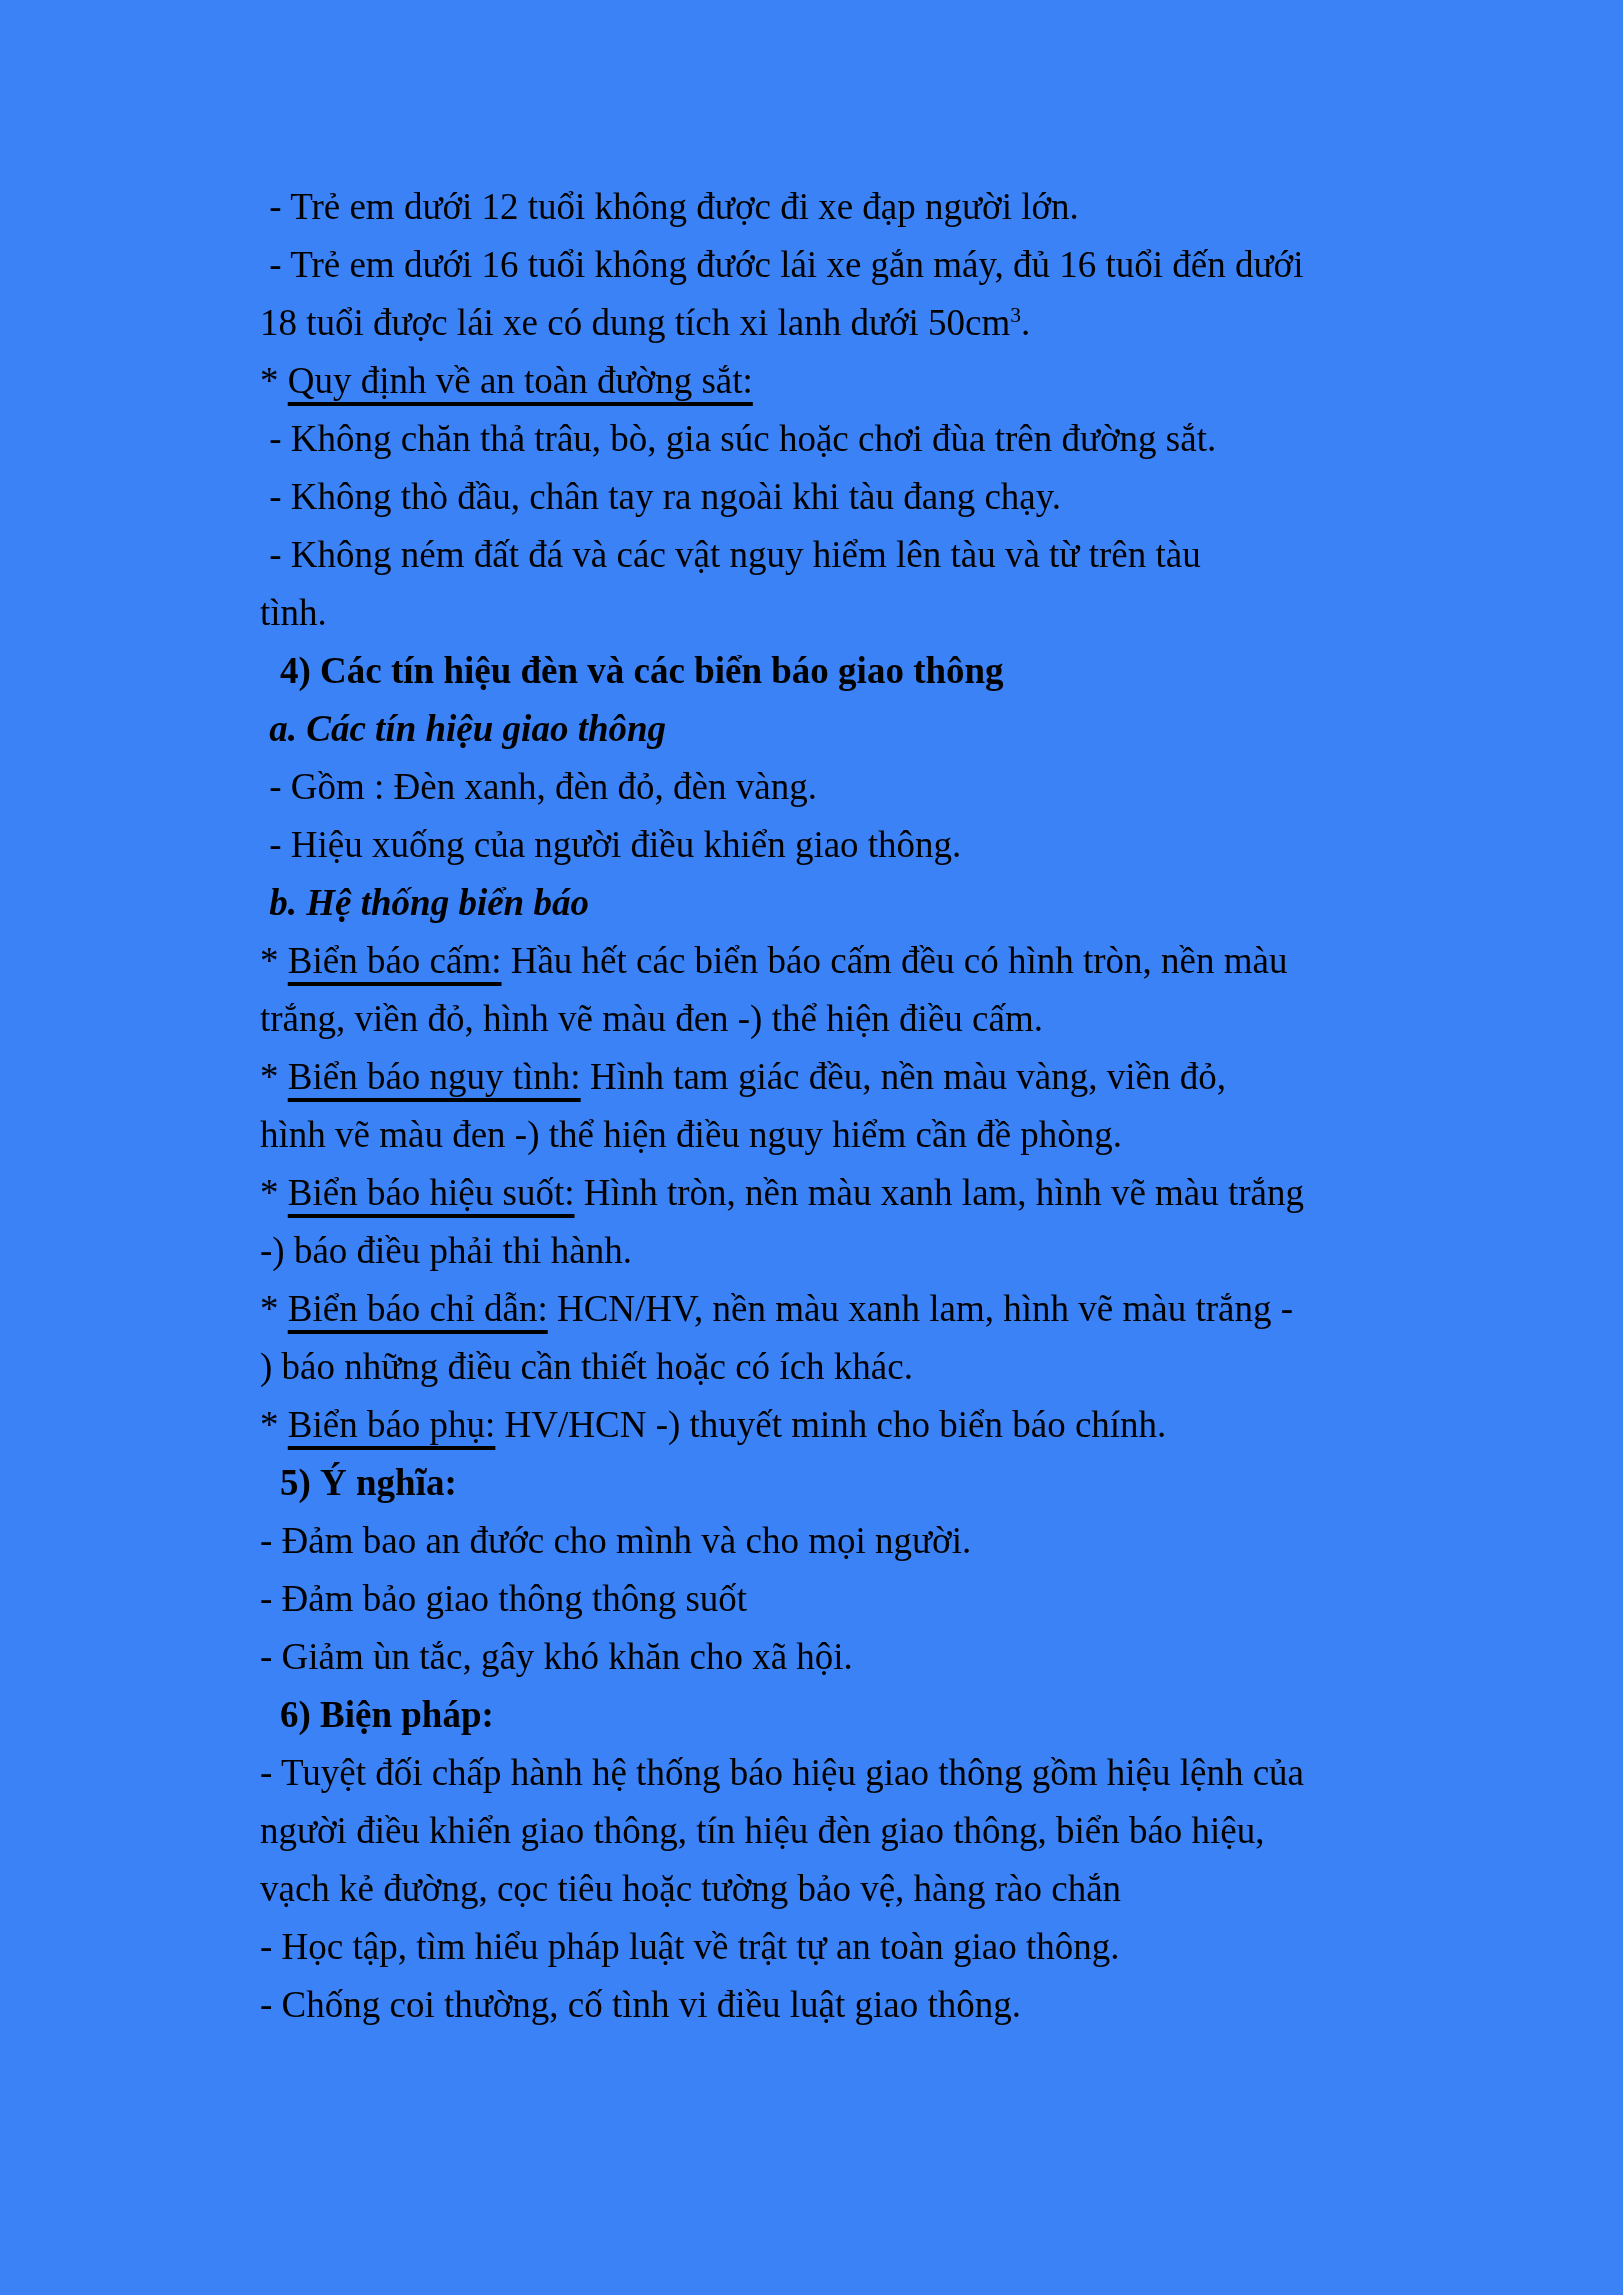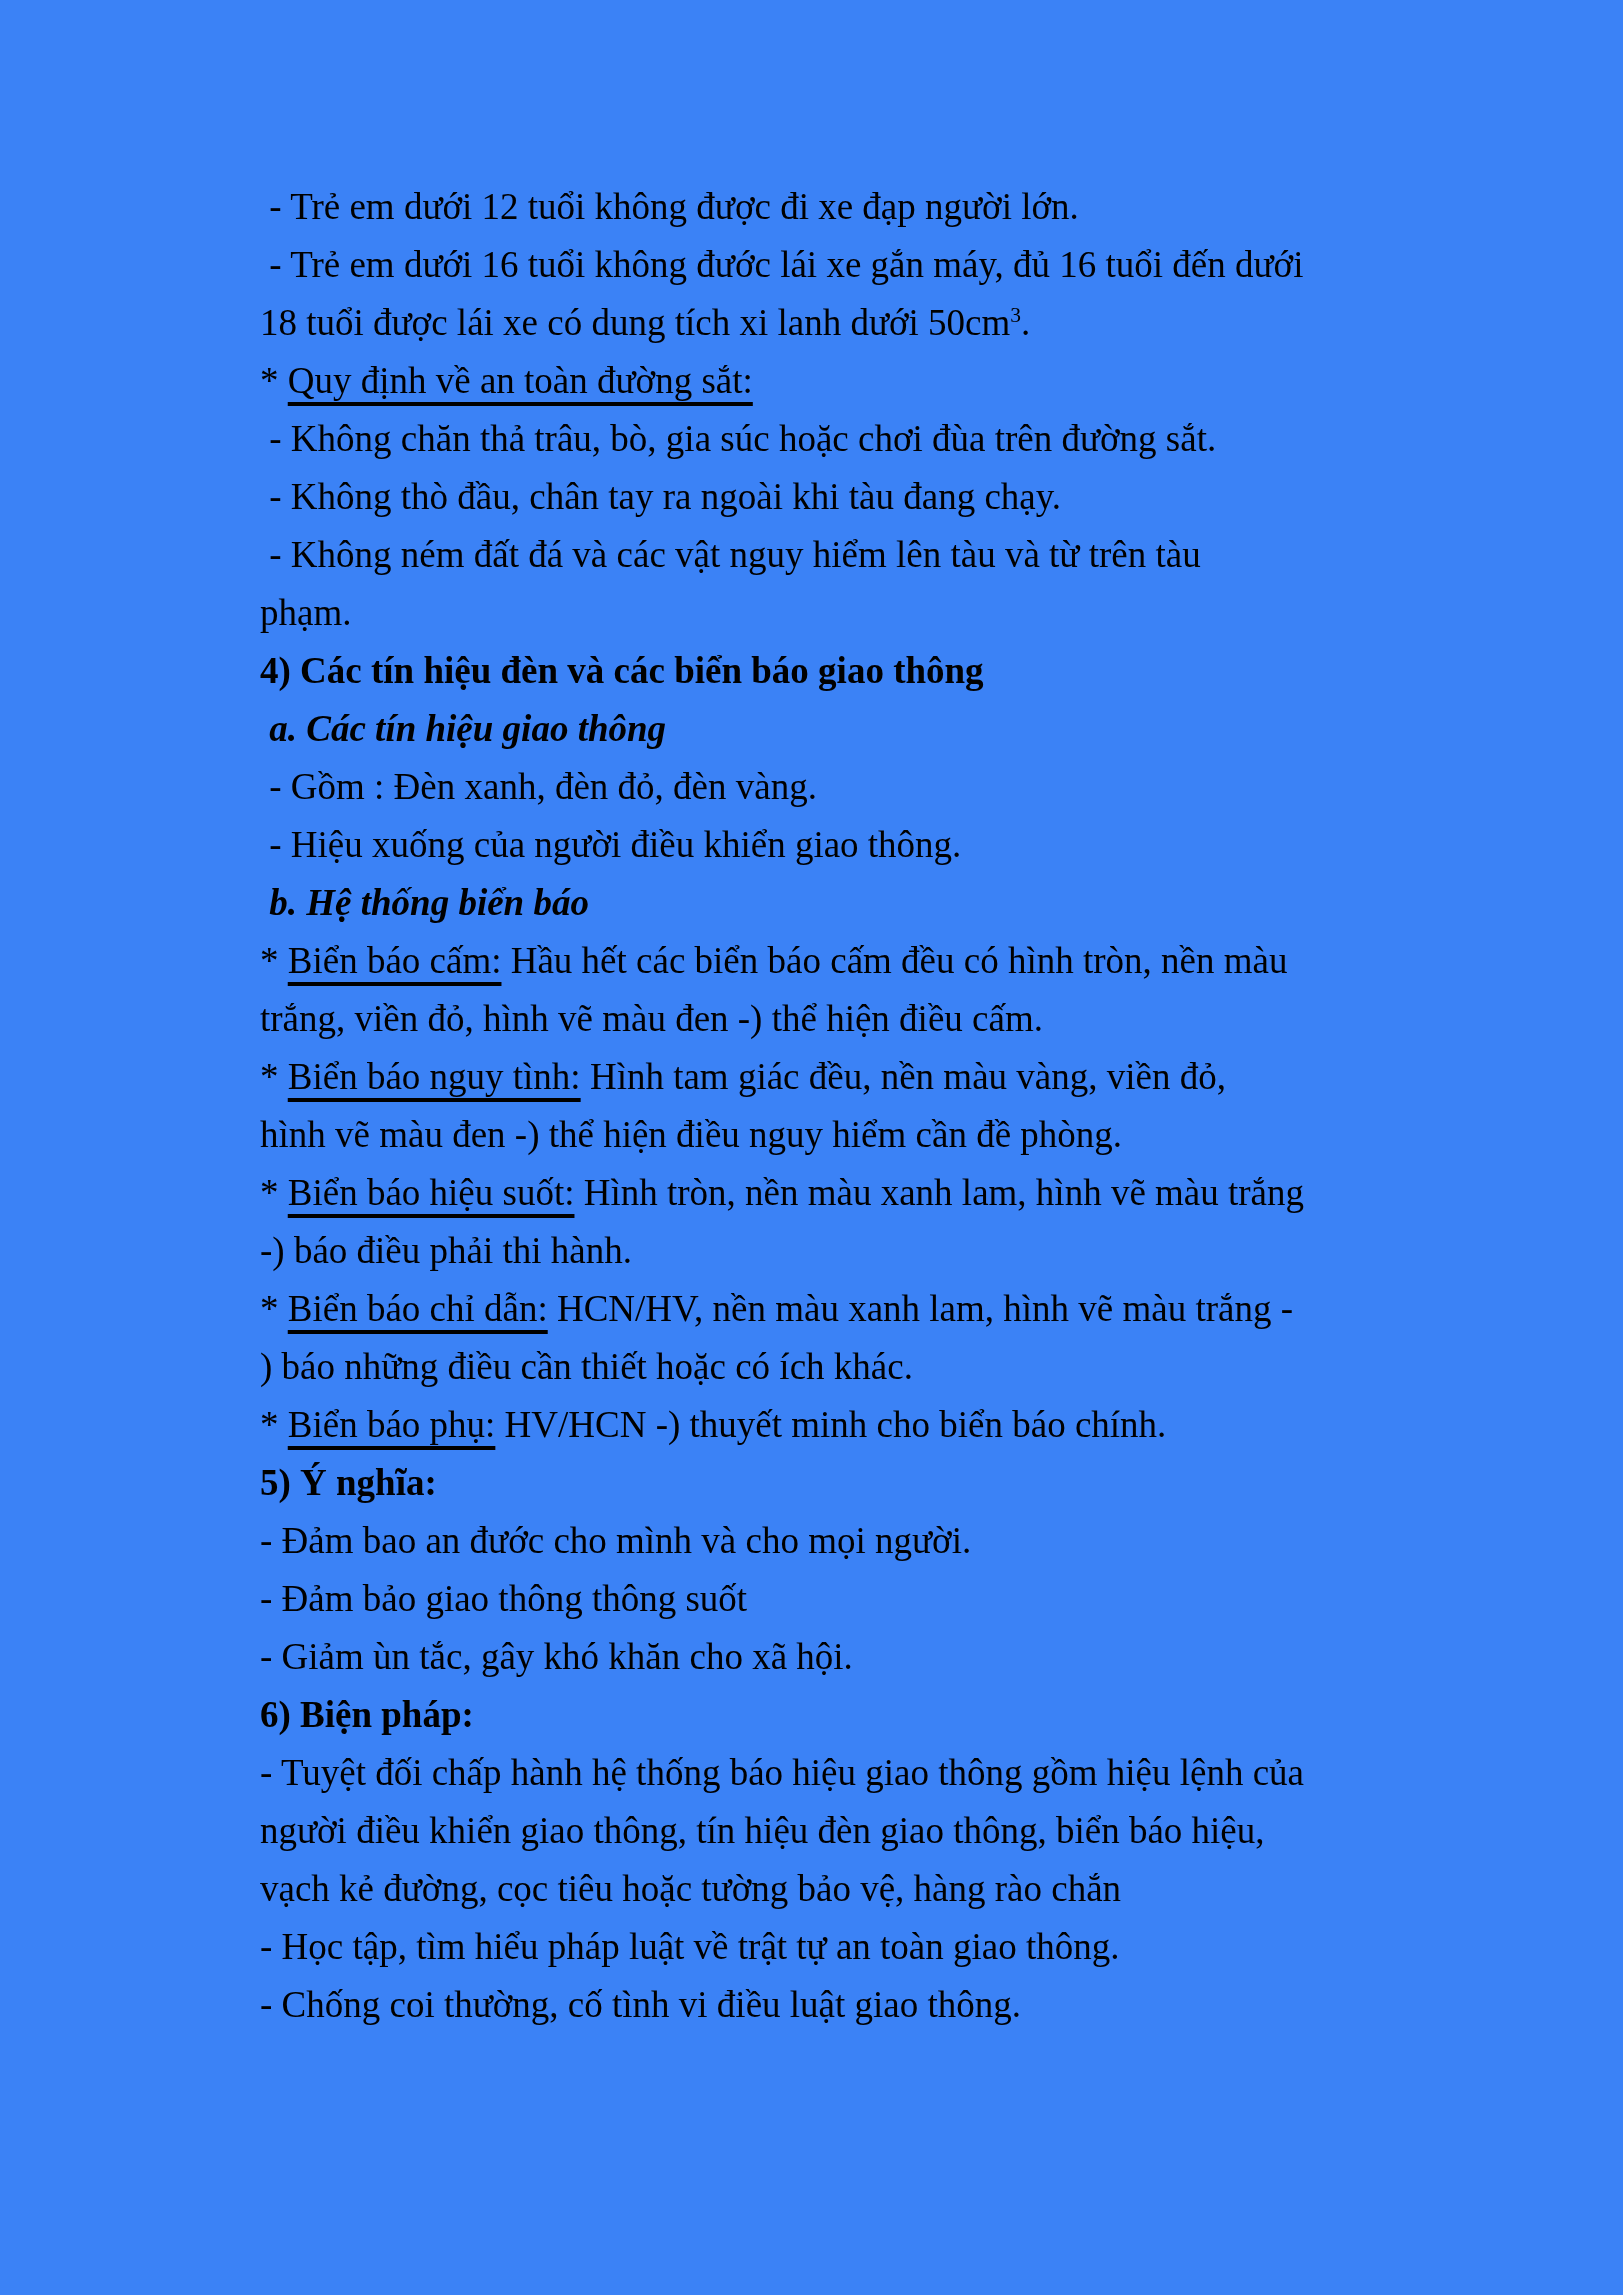--- a/index.html
+++ b/index.html
@@ -17,21 +17,21 @@
     left: 260px;
     top: 178px;
     width: 1296px;
   }
   .line {
     font-size: 37px;
     line-height: 58px;
     white-space: pre;
     color: #000000;
   }
-  .b  { font-weight: bold; }
+  .b  { font-weight: bold; margin-left: 20px; }
   .bi { font-weight: bold; font-style: italic; }
   .iu {
     text-decoration: underline;
     text-decoration-thickness: 3.9px;
     text-underline-offset: 8.5px;
   }
   .sup {
     vertical-align: super;
     font-size: 58%;
     line-height: 0;
@@ -50,21 +50,21 @@
     <div class="line"><span>18 tuổi được lái xe có dung tích xi lanh dưới 50cm</span><span class="sup">3</span><span>.</span></div>
 
     <div class="line"><span>* </span><span class="iu">Quy định về an toàn đường sắt:</span></div>
 
     <div class="line"><span> - Không chăn thả trâu, bò, gia súc hoặc chơi đùa trên đường sắt.</span></div>
 
     <div class="line"><span> - Không thò đầu, chân tay ra ngoài khi tàu đang chạy.</span></div>
 
     <div class="line"><span> - Không ném đất đá và các vật nguy hiểm lên tàu và từ trên tàu</span></div>
 
-    <div class="line"><span>phạm.</span></div>
+    <div class="line"><span>tình.</span></div>
 
     <div class="line b"><span>4) Các tín hiệu đèn và các biển báo giao thông</span></div>
 
     <div class="line bi"><span> a. Các tín hiệu giao thông</span></div>
 
     <div class="line"><span> - Gồm : Đèn xanh, đèn đỏ, đèn vàng.</span></div>
 
     <div class="line"><span> - Hiệu xuống của người điều khiển giao thông.</span></div>
 
     <div class="line bi"><span> b. Hệ thống biển báo</span></div>

